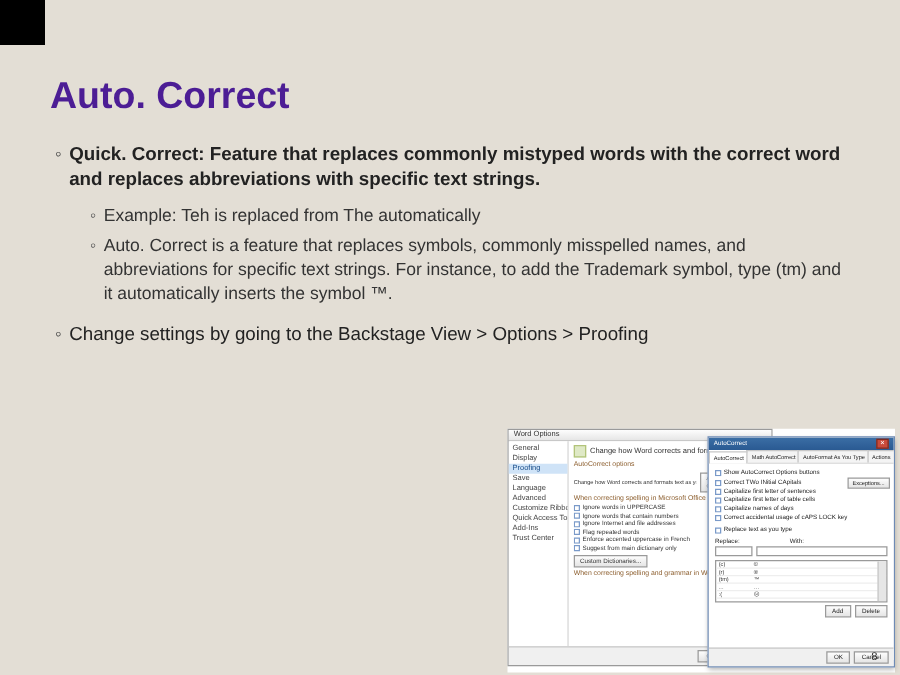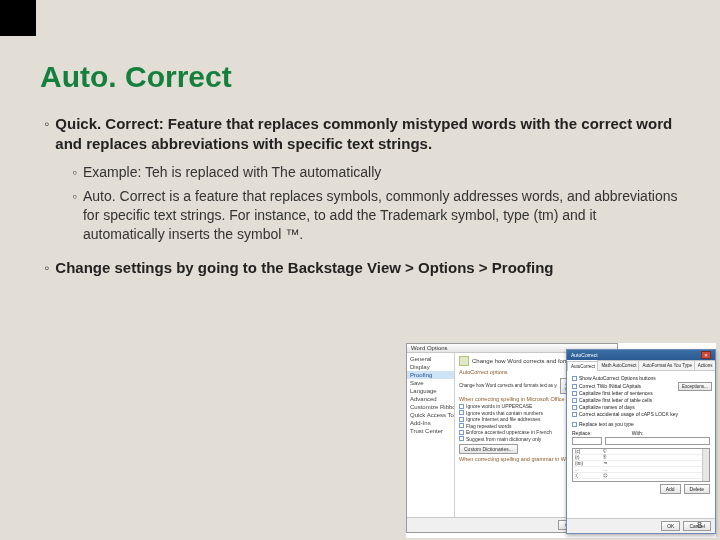--- a/index.html
+++ b/index.html
@@ -15,34 +15,34 @@
     width: 36px; height: 36px;
     background: #000;
   }
   .slide {
     padding: 60px 40px 0 40px;
   }
   .title {
     font-size: 30px;
     font-weight: bold;
     font-family: Arial, Helvetica, sans-serif;
-    color: #15803d;
+    color: #4c1d95;
     margin-bottom: 20px;
   }
   .lvl1 {
     display: flex;
     margin-left: 4px;
     margin-bottom: 8px;
     font-size: 15px;
     line-height: 1.35;
     color: #222;
   }
   .lvl1 .bullet { margin-right: 6px; color: #444; }
   .lvl1 .text { font-weight: bold; }
-  .lvl1.nonbold .text { font-weight: bold; } 
+  .lvl1.nonbold .text { font-weight: normal; } 
   .lvl2 {
     display: flex;
     margin-left: 32px;
     margin-bottom: 6px;
     font-size: 14px;
     line-height: 1.35;
     color: #333;
   }
   .lvl2 .bullet { margin-right: 6px; color: #555; }
   .lvl2 .text { font-weight: normal; }
@@ -142,25 +142,25 @@
 <div class="slide">
   <h1 class="title">Auto. Correct</h1>
 
   <div class="block">
     <div class="lvl1">
       <div class="bullet">◦</div>
       <div class="text">Quick. Correct: Feature that replaces commonly mistyped words with the correct word and replaces abbreviations with specific text strings.</div>
     </div>
     <div class="lvl2">
       <div class="bullet">◦</div>
-      <div class="text">Example: Teh is replaced with The automatically</div>
+      <div class="text">Example: Teh is replaced from The automatically</div>
     </div>
     <div class="lvl2">
       <div class="bullet">◦</div>
-      <div class="text">Auto. Correct is a feature that replaces symbols, commonly addresses words, and abbreviations for specific text strings. For instance, to add the Trademark symbol, type (tm) and it automatically inserts the symbol ™.</div>
+      <div class="text">Auto. Correct is a feature that replaces symbols, commonly misspelled names, and abbreviations for specific text strings. For instance, to add the Trademark symbol, type (tm) and it automatically inserts the symbol ™.</div>
     </div>
   </div>
 
   <div class="block">
     <div class="lvl1 nonbold">
       <div class="bullet">◦</div>
       <div class="text">Change settings by going to the Backstage View &gt; Options &gt; Proofing</div>
     </div>
   </div>
 </div>

